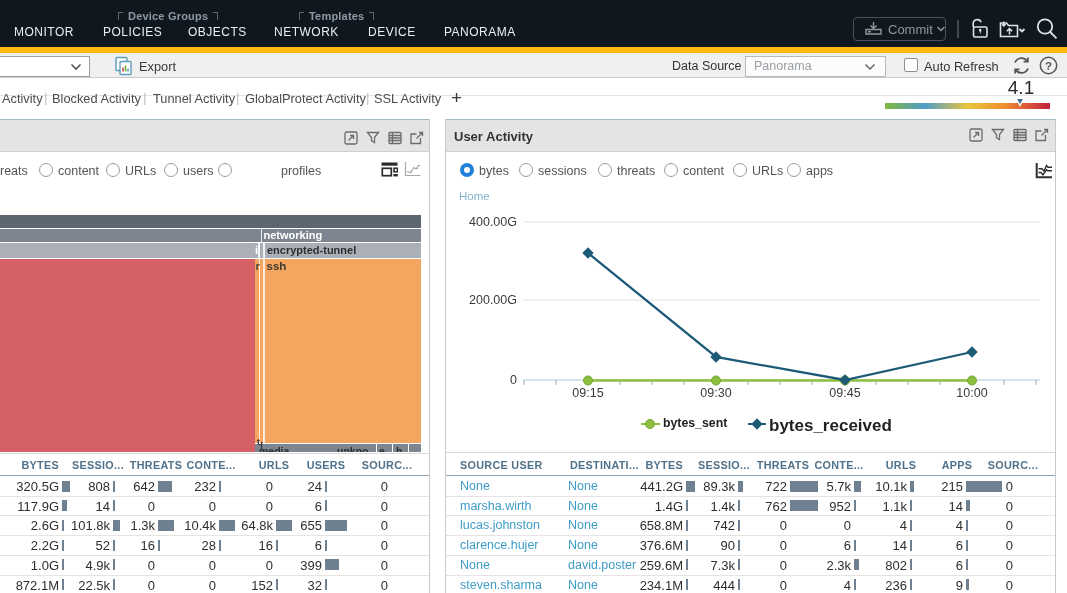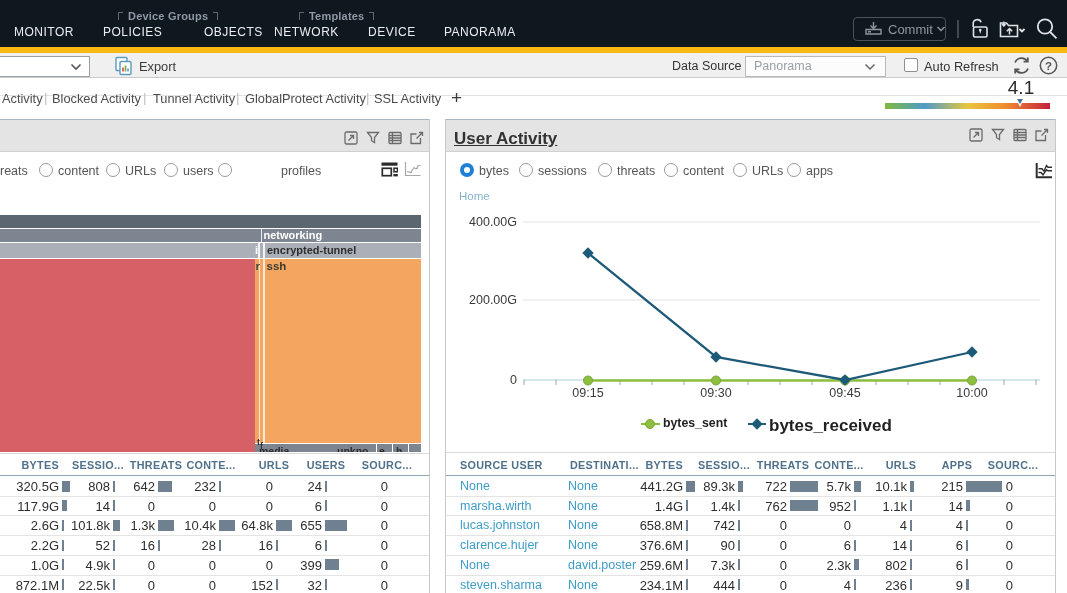--- a/index.html
+++ b/index.html
@@ -21,21 +21,21 @@
 #trow{position:absolute;left:0;top:78px;width:1067px;height:18px;background:#fff;border-bottom:1px solid #e3e3e3;}
 #trow .ti{position:absolute;top:13px;font-size:12.8px;color:#4c4c4c;}
 #trow .sep{position:absolute;top:12px;font-size:13.5px;color:#c0c0c0;}
 
 #riskbar{position:absolute;left:885px;top:103px;width:165px;height:6px;background:linear-gradient(90deg,#80b93e 0%,#4e9bc8 24%,#e8c63e 50%,#f08f2e 72%,#c2223e 100%);}
 #riskval{position:absolute;left:991px;top:77px;width:60px;text-align:center;font-size:19px;color:#2b2b2b;}
 #riskmk{position:absolute;left:1017px;top:99px;width:0;height:0;border-left:3.5px solid transparent;border-right:3.5px solid transparent;border-top:5.5px solid #45718c;z-index:3;}
 #riskmk2{position:absolute;left:1018px;top:103px;width:0;height:0;border-left:2.5px solid transparent;border-right:2.5px solid transparent;border-top:4px solid #fff;z-index:2;}
 
 .phead{position:absolute;height:33px;background:#e4e4e4;border-top:1px solid #a3b8c2;border-bottom:1px solid #d0d0d0;}
-.ptitle{position:absolute;top:9px;left:8px;font-size:17px;font-weight:bold;color:#323232;text-decoration:underline;}
+.ptitle{position:absolute;top:9px;left:8px;font-size:13px;font-weight:bold;color:#323232;}
 
 .hicons{position:absolute;white-space:nowrap;font-size:0;}
 .hicons svg{margin-left:8px;vertical-align:top;}
 
 .radio{position:absolute;width:14px;height:14px;border:1px solid #9a9a9a;border-radius:50%;background:#fff;top:163px;}
 .rlab{position:absolute;top:164px;font-size:12.5px;color:#555;}
 
 .thd{position:absolute;font-size:10.8px;font-weight:bold;color:#50718a;letter-spacing:.3px;white-space:nowrap;}
 .trr{position:absolute;height:19.7px;}
 .trr .n{position:absolute;top:3px;font-size:13px;color:#2e2e2e;text-align:right;white-space:nowrap;}
@@ -51,21 +51,21 @@
 </style>
 </head>
 <body>
 <div id="stage">
 
   <div id="nav">
     <div class="gl" style="left:118px;"><span class="brk brkl"></span>Device Groups<span class="brk brkr"></span></div>
     <div class="gl" style="left:299px;text-align:right;"><span class="brk brkl"></span>Templates<span class="brk brkr"></span></div>
     <div class="mi" style="left:14px;">MONITOR</div>
     <div class="mi" style="left:103px;">POLICIES</div>
-    <div class="mi" style="left:188px;margin-left:16px;">OBJECTS</div>
+    <div class="mi" style="left:188px;">OBJECTS</div>
     <div class="mi" style="left:274px;">NETWORK</div>
     <div class="mi" style="left:368px;">DEVICE</div>
     <div class="mi" style="left:444px;">PANORAMA</div>
 
     <div style="position:absolute;left:853px;top:17px;width:93px;height:24px;border:1.5px solid #47525a;border-radius:4px;"></div>
     <svg class="abs" style="left:864px;top:21px;" width="19" height="16" viewBox="0 0 19 16" fill="none" stroke="#8d979e" stroke-width="1.4">
       <path d="M9.5 1 v6 M6.5 4.5 L9.5 7.5 L12.5 4.5"></path>
       <path d="M2 8.5 h15 v4.5 h-15 z M4 10.8 h3"></path>
     </svg>
     <div style="position:absolute;left:888px;top:22px;font-size:13px;color:#8d979e;">Commit</div>

